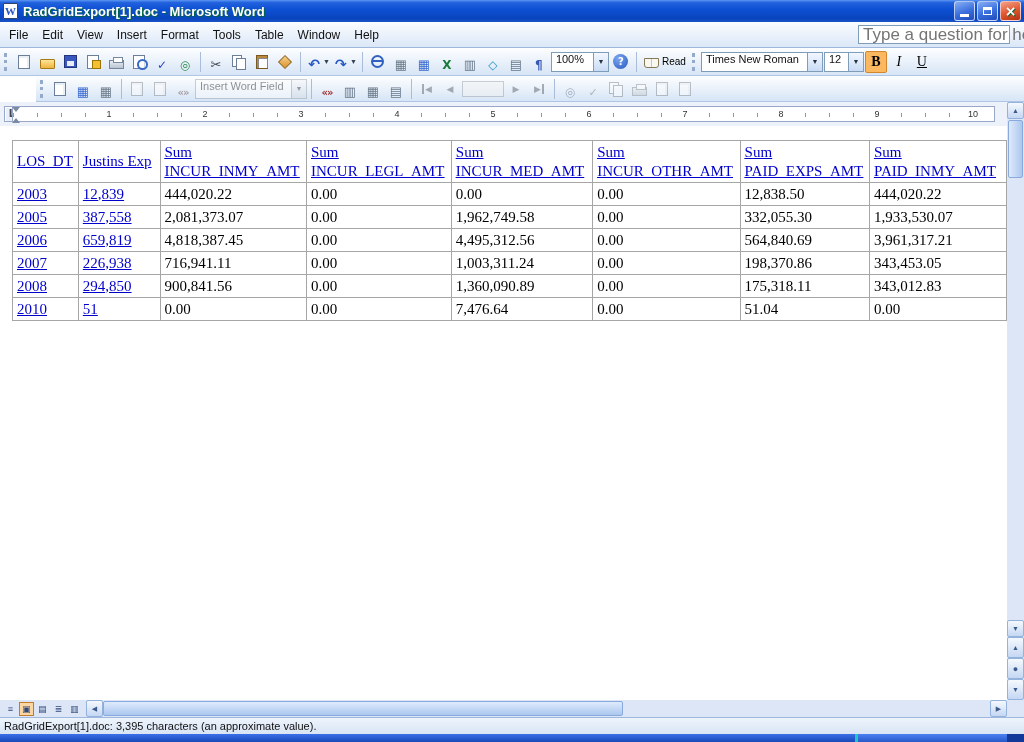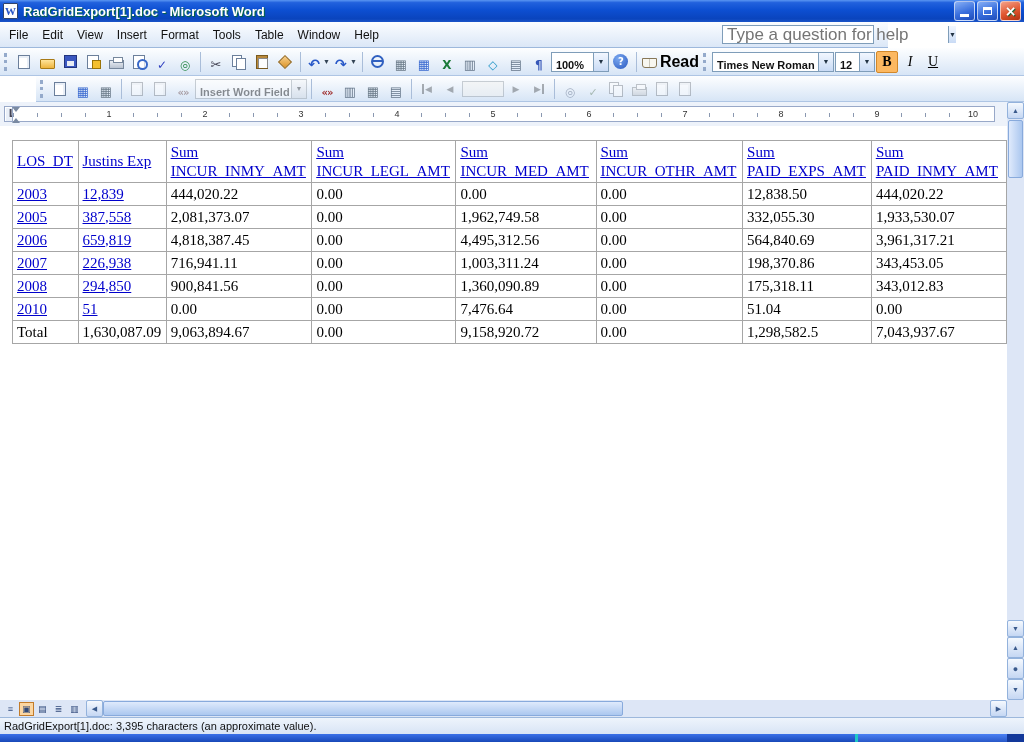--- a/index.html
+++ b/index.html
@@ -17,21 +17,21 @@
   .cap-btns { margin-left:auto; display:flex; gap:2px; padding-right:3px; }
   .cap-btn { width:21px; height:20px; border-radius:3px; border:1px solid rgba(255,255,255,.65);
     display:flex; align-items:center; justify-content:center;
     background:linear-gradient(160deg,#86aef5 0%,#3a6fdd 55%,#1e4cba 100%); }
   .cap-btn.close { background:linear-gradient(160deg,#f4a188 0%,#e0552f 55%,#b23110 100%); }
   .glyph-min { width:9px; height:3px; background:#fff; margin-top:9px; }
   .glyph-restore { width:9px; height:8px; border:1px solid #fff; border-top:3px solid #fff; }
   .glyph-close { color:#fff; font:bold 14px/14px "DejaVu Sans",sans-serif; }
 
   
-  .menubar { position:absolute; top:22px; left:0; width:888px; height:26px;
+  .menubar { position:absolute; top:22px; left:0; width:1024px; height:26px;
     background:linear-gradient(#fbfdff,#dbe7f7); border-bottom:1px solid #9db8dc;
     display:flex; align-items:center; font-size:12px; color:#111; padding-left:2px; }
   .menu-item { padding:5px 7px; }
   .help-box { margin-left:auto; margin-right:14px; width:152px; height:19px; background:#fff;
     border:1px solid #7f9db9; display:flex; align-items:center; }
   .help-box input { flex:1; border:none; outline:none; font-size:17px; padding-left:4px; color:#555; background:transparent; }
   .help-box .arrow { width:15px; height:100%; background:linear-gradient(#f2f7ff,#c9dbf5);
     border-left:1px solid #7f9db9; display:flex; align-items:center; justify-content:center;
     font-size:7px; color:#234; }
 
@@ -39,22 +39,22 @@
   .toolbar1 { position:absolute; top:48px; left:0; width:1024px; height:28px; }
   .toolbar2 { position:absolute; top:76px; left:0; width:1024px; height:26px;margin-left:36px; }
   .tbar { background:linear-gradient(#fdfeff,#d7e5f6); border-bottom:1px solid #aec5e4;
     display:flex; align-items:center; gap:1px; padding:2px 2px; }
   .grip { width:4px; height:18px; border-left:3px dotted #94aacb; margin:0 4px 0 2px; }
   .sep  { width:1px; height:20px; background:#a9bdd9; margin:0 3px; }
   .tbtn { min-width:22px; height:22px; display:flex; align-items:center; justify-content:center;
     border:1px solid transparent; border-radius:2px; }
   .tbtn .drop { font-size:7px; color:#345; margin-left:1px; }
   .dis { opacity:.45; filter:grayscale(70%); }
-  .combo { height:20px; background:#fff; border:1px solid #7f9db9; display:flex; align-items:flex-end;
-    font-size:11px; color:#111; padding-left:4px;font-weight:bold; }
+  .combo { height:20px; background:#fff; border:1px solid #7f9db9; display:flex; align-items:flex-start;
+    font-size:11px; color:#111; padding-left:4px; }
   .combo .arrow { margin-left:auto; width:15px; height:100%;
     background:linear-gradient(#f2f7ff,#c9dbf5); border-left:1px solid #7f9db9;
     display:flex; align-items:center; justify-content:center; font-size:7px; color:#234; }
   .fmt-btn { width:22px; height:22px; display:flex; align-items:center; justify-content:center;
     font-family:"Liberation Serif",serif; font-size:14px; border:1px solid transparent; border-radius:2px; }
   .fmt-btn.active { background:#fcb861; border:1px solid #d2882a; }
   .b { font-weight:bold; } .i { font-style:italic; } .u { text-decoration:underline; }
 
   
   .ic { display:inline-block; position:relative; font-family:"DejaVu Sans",sans-serif; }
@@ -92,21 +92,21 @@
   .ic-help { width:15px; height:15px; border-radius:50%; background:radial-gradient(circle at 35% 30%,#7aa8f0,#2858c0);
     color:#fff; font:bold 10px/15px "DejaVu Sans"; text-align:center; }
   .ic-book { width:15px; height:10px; margin-top:3px; border:1px solid #887858; border-radius:0 0 3px 3px;
     background:linear-gradient(90deg,#f8f7f0 47%,#c9c6ba 50%,#f8f7f0 53%); }
   .ic-abc::before { content:"«»"; font:bold 10px/16px "DejaVu Sans"; color:#a03030; letter-spacing:-1px; }
   .ic-find::before { content:"◎"; font:12px/16px "DejaVu Sans"; color:#3060c0; }
   .ic-chk::before { content:"✓"; font:bold 11px/16px "DejaVu Sans"; color:#2a8a2a; }
   .nav-glyph { font-size:9px; color:#456; }
   .nav-end { border-left:2px solid #456; padding-left:1px; }
   .nav-end-r { border-right:2px solid #456; padding-right:1px; }
-  .read-label { font-size:16px; margin-left:3px;font-weight:bold; }
+  .read-label { font-size:10px; margin-left:3px; }
   .rec-field { width:42px; height:16px; background:#f2f2ec; border:1px solid #7f9db9; }
 
   
   .rulerband { position:absolute; top:102px; left:0; width:1007px; height:24px; background:#edf2fa; }
   .tabsel { position:absolute; left:4px; top:4px; width:16px; height:16px; background:#e9eff8;
     border:1px solid #98a8c8; box-shadow:inset 1px 1px 0 #fff;
     font:bold 10px/14px "DejaVu Sans"; color:#445; text-align:center; }
   .rulerstrip { position:absolute; left:12px; right:12px; top:4px; height:16px; background:#fff; border:1px solid #98a8c8; }
   .ticks { position:absolute; left:0; right:0; top:6px; height:4px;
     background:repeating-linear-gradient(90deg,#8a98b0 0 1px,transparent 1px 24px); }
@@ -467,30 +467,20 @@
       <tr class="datarow">
         <td><a href="#">2010</a></td>
         <td><a href="#">51</a></td>
         <td>0.00</td>
         <td>0.00</td>
         <td>7,476.64</td>
         <td>0.00</td>
         <td>51.04</td>
         <td>0.00</td>
       </tr>
-      <tr class="datarow">
-        <td>Total</td>
-        <td>1,630,087.09</td>
-        <td>9,063,894.67</td>
-        <td>0.00</td>
-        <td>9,158,920.72</td>
-        <td>0.00</td>
-        <td>1,298,582.5</td>
-        <td>7,043,937.67</td>
-      </tr>
     </tbody>
       </table>
   </div>
 
   <div class="vband">
     <span class="sbtn">▲</span>
     <span class="vthumb"></span>
     <span class="vtrack"></span>
     <span class="sbtn">▼</span>
     <span class="browse">

